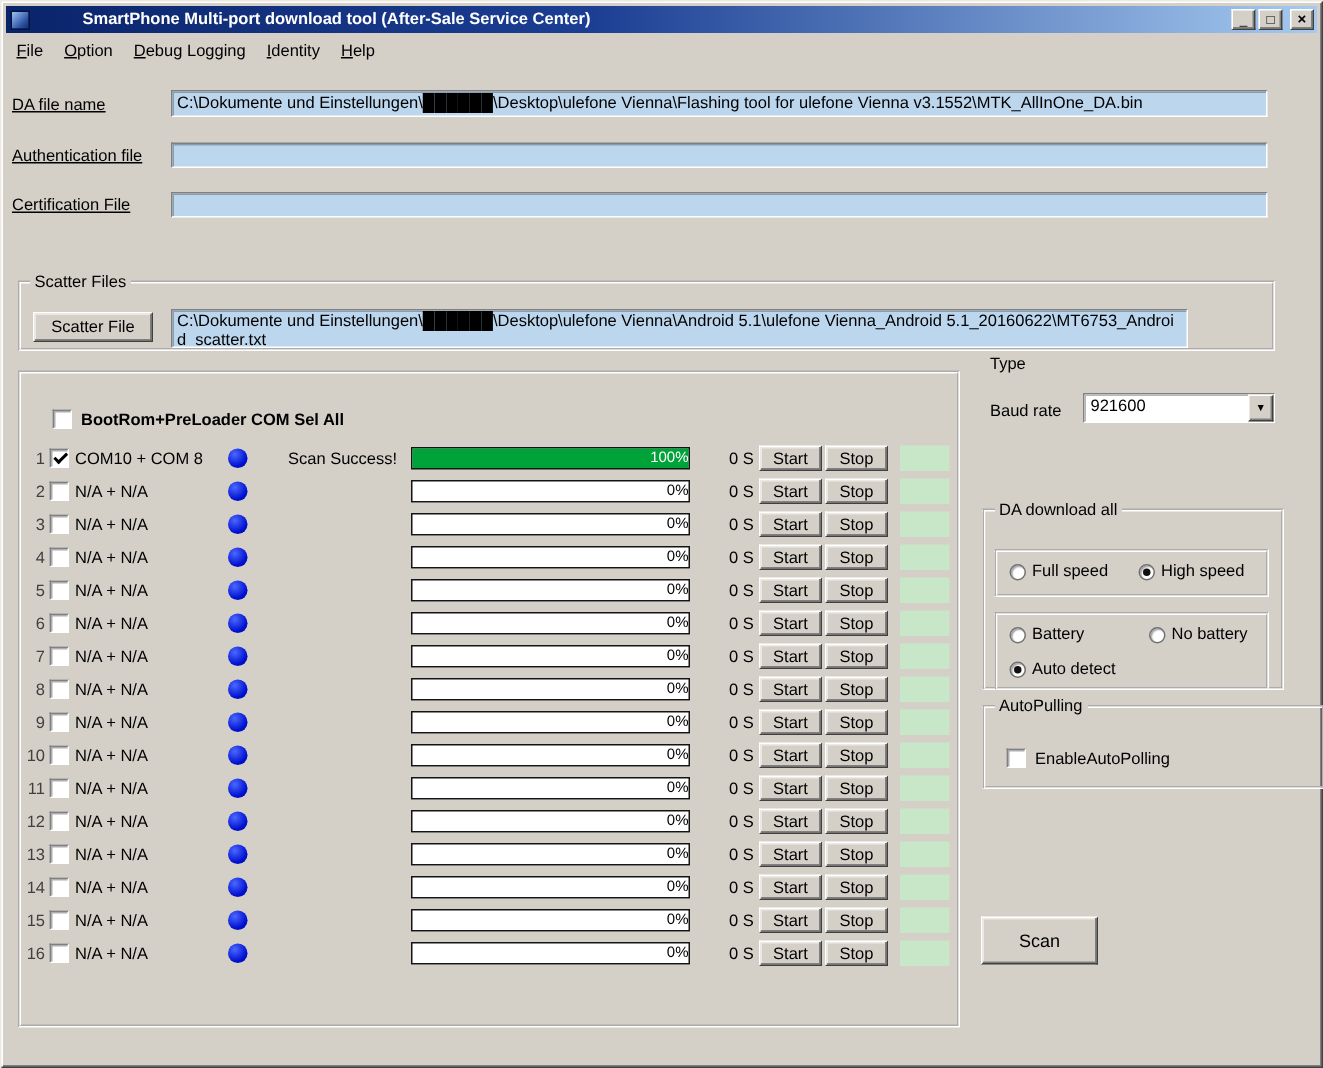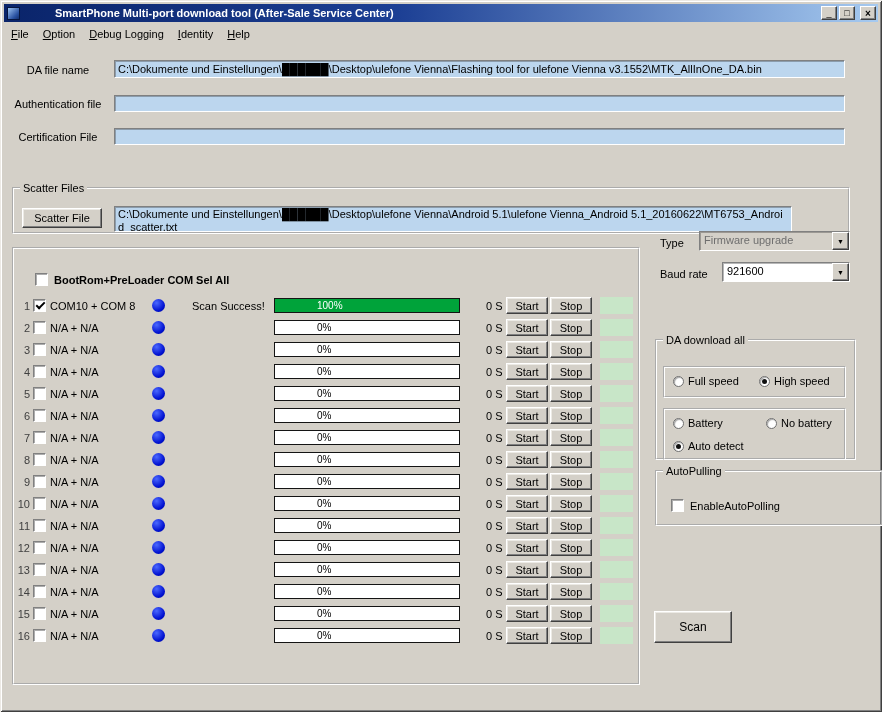--- a/index.html
+++ b/index.html
@@ -18,21 +18,21 @@
   .winbtn { width:16px; height:14px; background:var(--window-bg,#d4d0c8); border:1px solid; border-color:#fff #404040 #404040 #fff;
             box-shadow: inset -1px -1px 0 #808080; font-family:inherit; font-size:9px; line-height:11px; text-align:center; padding:0; cursor:default; }
   .winbtn.close { margin-left:3px; font-weight:bold; font-size:10px; }
 
   
   .menubar { position:absolute; left:4px; top:24px; right:4px; height:19px; display:flex; align-items:center; }
   .menu-item { padding:2px 7px; display:inline-block; }
   .menu-item::first-letter { text-decoration:underline; }
 
   
-  .form-label { position:absolute; left:8px; width:100px; text-align:center; white-space:nowrap; }
+  .form-label { position:absolute; left:8px; width:100px; text-align:left; white-space:nowrap;text-decoration:underline; }
   .textfield { position:absolute; left:114px; width:731px; height:18px; background:var(--field-bg,#bcd6ee);
                border:1px solid; border-color:#808080 #fff #fff #808080; box-shadow: inset 1px 1px 0 rgba(50,50,50,.35);
                padding:2px 3px; overflow:hidden; white-space:nowrap; }
 
   fieldset.box { position:absolute; border:2px groove #fff; min-width:0;margin-top:32px; }
   fieldset.box legend { padding:0 3px; margin-left:6px; font-size:11px; }
 
   .btn { background:var(--window-bg,#d4d0c8); border:1px solid; border-color:#fff #404040 #404040 #fff;
          box-shadow: inset -1px -1px 0 #808080, inset 1px 1px 0 #eceae5; font-family:inherit; font-size:11px; color:#000; cursor:default; }
 
@@ -47,21 +47,21 @@
 
   .port-row { position:relative; height:22px; }
   .idx { position:absolute; left:0; top:5px; width:14px; text-align:right; color:#404040; }
   .row-cb { position:absolute; left:17px; top:4px; }
   .com { position:absolute; left:34px; top:5px; white-space:nowrap; }
   .led { position:absolute; left:136px; top:4px; width:13px; height:13px; border-radius:50%;
          background: radial-gradient(circle at 35% 30%, #4a68ff, var(--led-blue,#0010d0) 65%, #000a90 100%); }
   .status { position:absolute; left:176px; top:5px; width:82px; white-space:nowrap; }
   .progress { position:absolute; left:258px; top:3px; width:186px; height:15px; background:#fff; border:1px solid #141414; }
   .progress-fill { display:block; height:100%; width:0; background:var(--progress-green,#00a33a); }
-  .progress-label { position:absolute; left:0; right:0; top:0; bottom:0; text-align:left; font-size:10px; line-height:13px; color:#000;padding-left:42px; }
+  .progress-label { position:absolute; left:0; right:0; top:0; bottom:0; text-align:right; font-size:10px; line-height:13px; color:#000;padding-left:42px; }
   .progress-label.hi { color:#fff; }
   .time { position:absolute; left:470px; top:5px; white-space:nowrap; }
   .btn.small { position:absolute; top:2px; width:42px; height:17px; }
   .btn.small.start { left:490px; }
   .btn.small.stop  { left:534px; }
   .result-cell { position:absolute; left:584px; top:2px; width:33px; height:17px; background:var(--result-cell-green,#c8e6c8); }
 
   
   .cb { display:inline-block; width:13px; height:13px; background:#fff; border:1px solid; border-color:#808080 #fff #fff #808080;
         box-shadow: inset 1px 1px 0 rgba(50,50,50,.4); position:relative; }
@@ -370,24 +370,20 @@
       </span>
       <span class="time">0 S</span>
       <button class="btn small start">Start</button>
       <button class="btn small stop">Stop</button>
       <span class="result-cell"></span>
     </div>
       </div>
   </fieldset>
 
   <span class="side-label" style="left:660px; top:237px">Type</span>
-  <div class="combo disabled" style="left:699px; top:231px; width:151px; height:20px">
-    <span class="combo-text">Firmware upgrade</span>
-    <span class="combo-arrow">▼</span>
-  </div>
 
   <span class="side-label" style="left:660px; top:268px">Baud rate</span>
   <div class="combo" style="left:722px; top:262px; width:128px; height:20px">
     <span class="combo-text">921600</span>
     <span class="combo-arrow">▼</span>
   </div>
 
   <fieldset class="box" style="left:655px; top:302px; width:201px; height:126px">
     <legend>DA download all</legend>
     <div class="inner-box" style="left:6px; top:20px; width:183px; height:32px">

